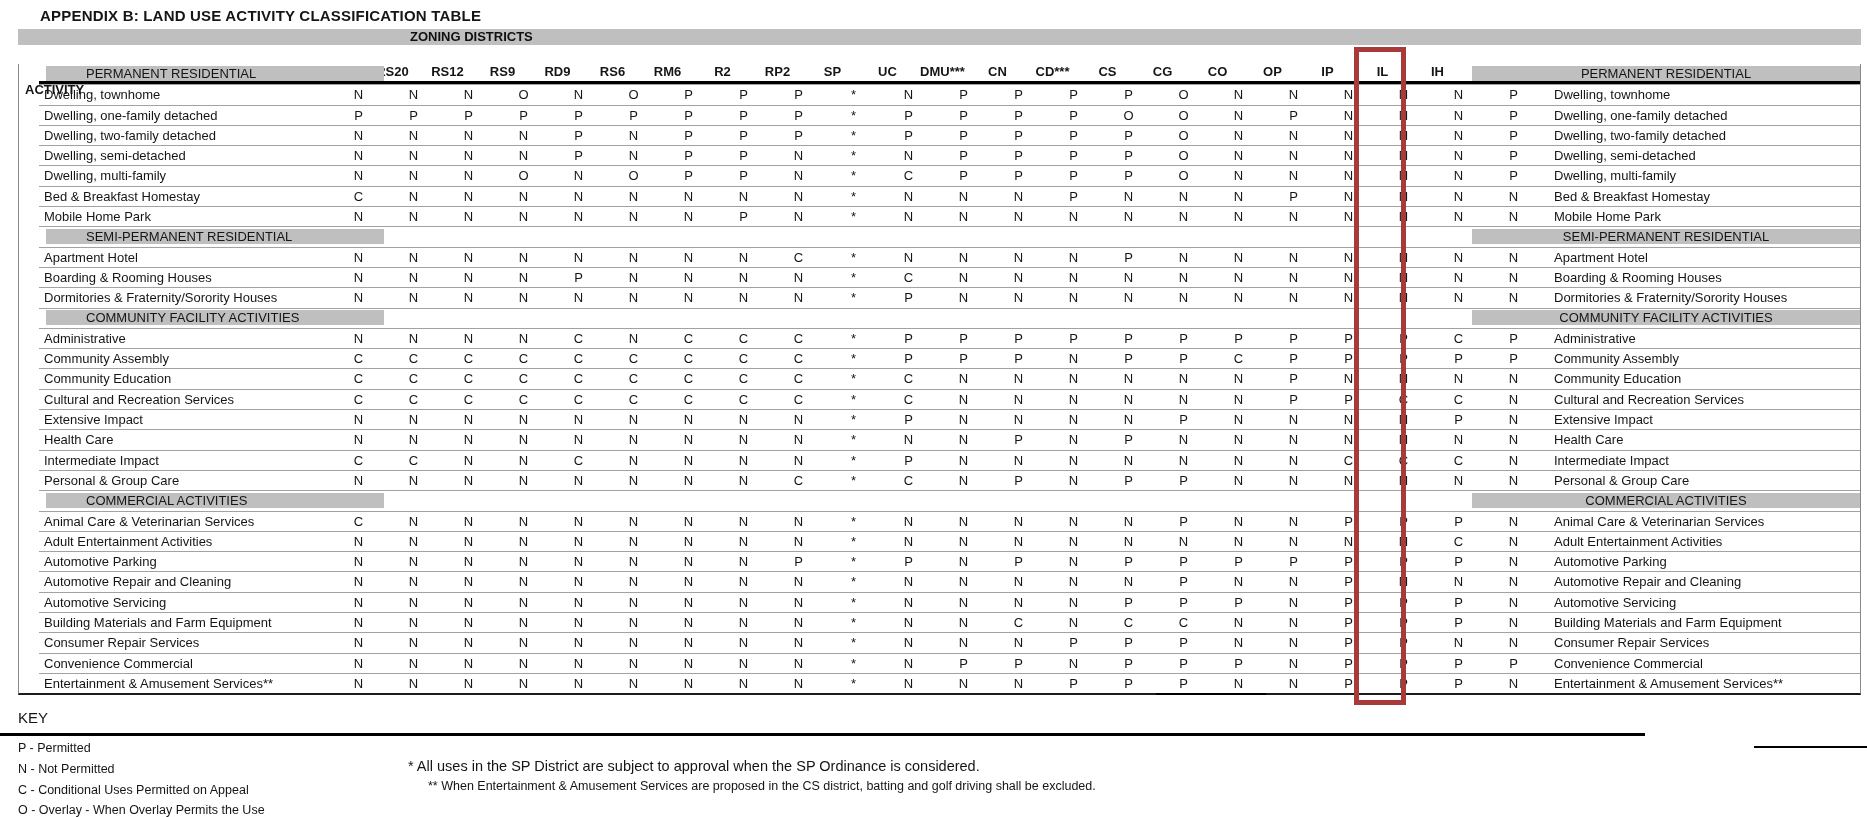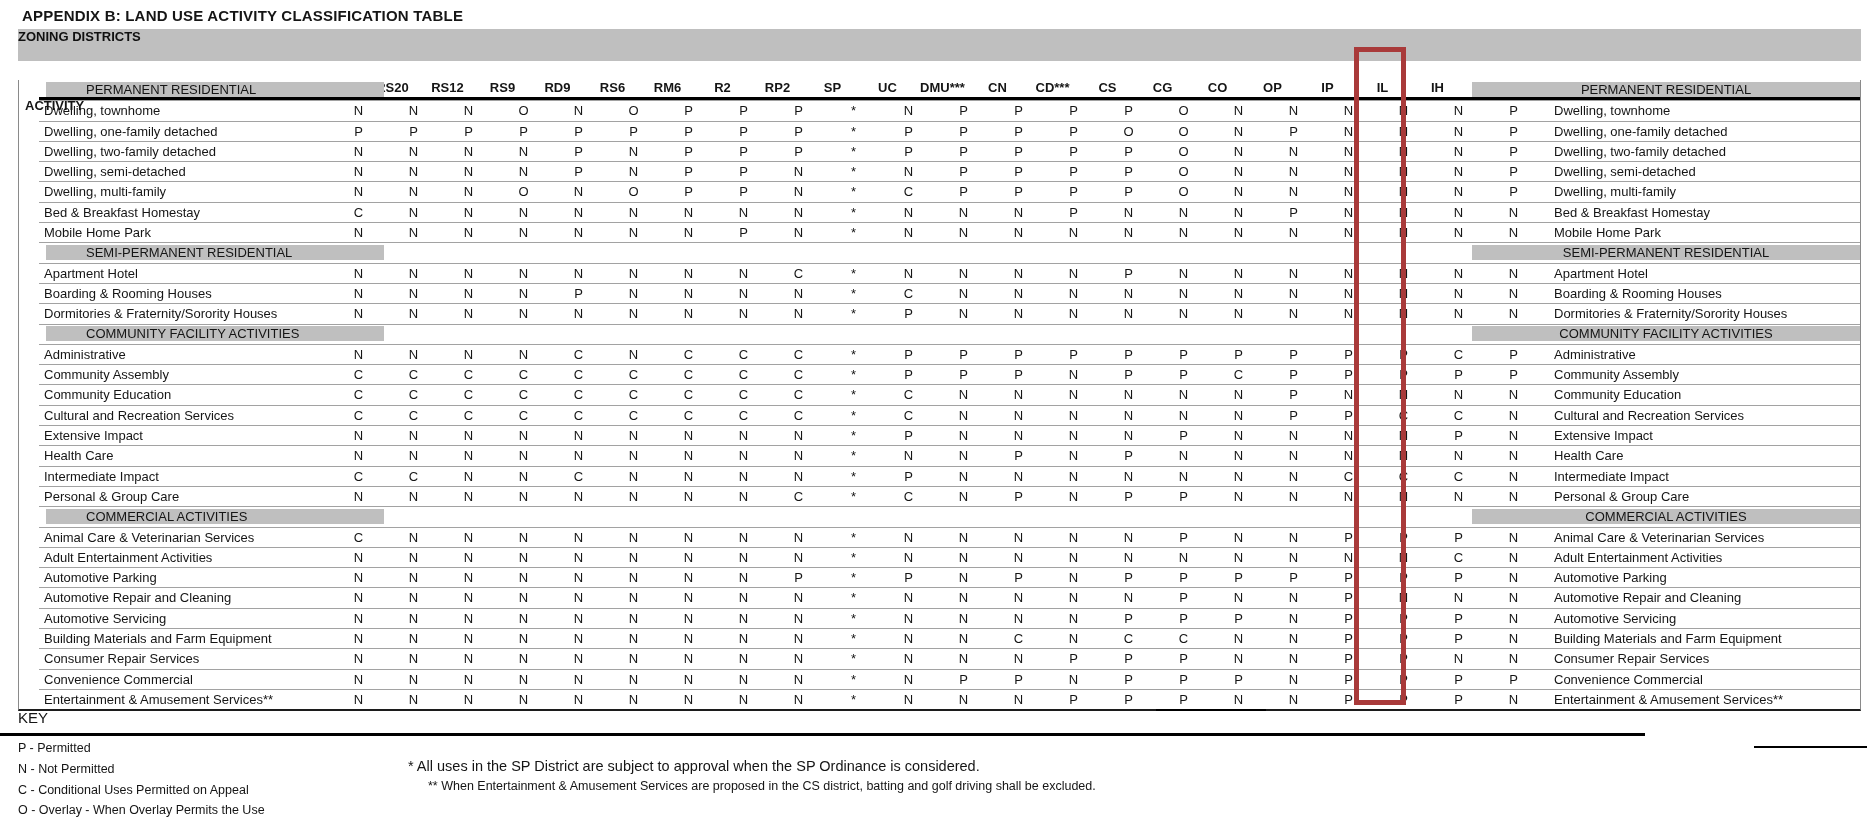--- a/index.html
+++ b/index.html
@@ -1,24 +1,24 @@
 <!DOCTYPE html>
 <html style="--hl: #a93a3a; --band: #bfbfbf;"><head>
 <meta charset="utf-8">
 <style>
   html,body{margin:0;padding:0;}
   body{
     width:1867px;height:817px;background:#ffffff;position:relative;overflow:hidden;
     font-family:"Liberation Sans","DejaVu Sans",sans-serif;color:#151515;
     -webkit-font-smoothing:antialiased;
   }
-  .title{position:absolute;left:22px;top:7px;font-size:15px;font-weight:700;letter-spacing:.2px;}
+  .title{position:absolute;left:40px;top:7px;font-size:15px;font-weight:700;letter-spacing:.2px;}
   .tbl{position:absolute;left:18px;top:29px;width:1843px;}
-  .zband{height:32px;background:var(--band,#bfbfbf);font-size:13px;font-weight:700;line-height:15px;
-         box-sizing:border-box;color:#101010;}
+  .zband{height:16px;background:var(--band,#bfbfbf);font-size:13px;font-weight:700;line-height:15px;
+         padding-left:392px;box-sizing:border-box;color:#101010;}
   .hrow{display:grid;grid-template-columns:292px repeat(22,55px) minmax(0,1fr);
         height:19px;align-items:center;font-size:13px;font-weight:700;}
   .hrow .acth{padding-left:7px;margin-top:37px;}
   .hrow .dist{text-align:center;white-space:nowrap;}
   .tbody{border-left:1px solid #8a8a8a;border-right:1px solid #8a8a8a;border-bottom:2px solid #1c1c1c;box-sizing:border-box;padding-left:20px;}
   .srow{position:relative;height:20.3px;border-top:1px solid #a2a2a2;box-sizing:border-box;}
   .srow.first{border-top:none;border-bottom:3px solid #000;}
   .band-left{position:absolute;left:7px;top:1.5px;height:15px;width:338px;background:var(--band,#bfbfbf);
              font-size:13px;line-height:15px;padding-left:40px;box-sizing:border-box;white-space:nowrap;}
   .band-right{position:absolute;right:0;top:1.5px;height:15px;width:388px;background:var(--band,#bfbfbf);

